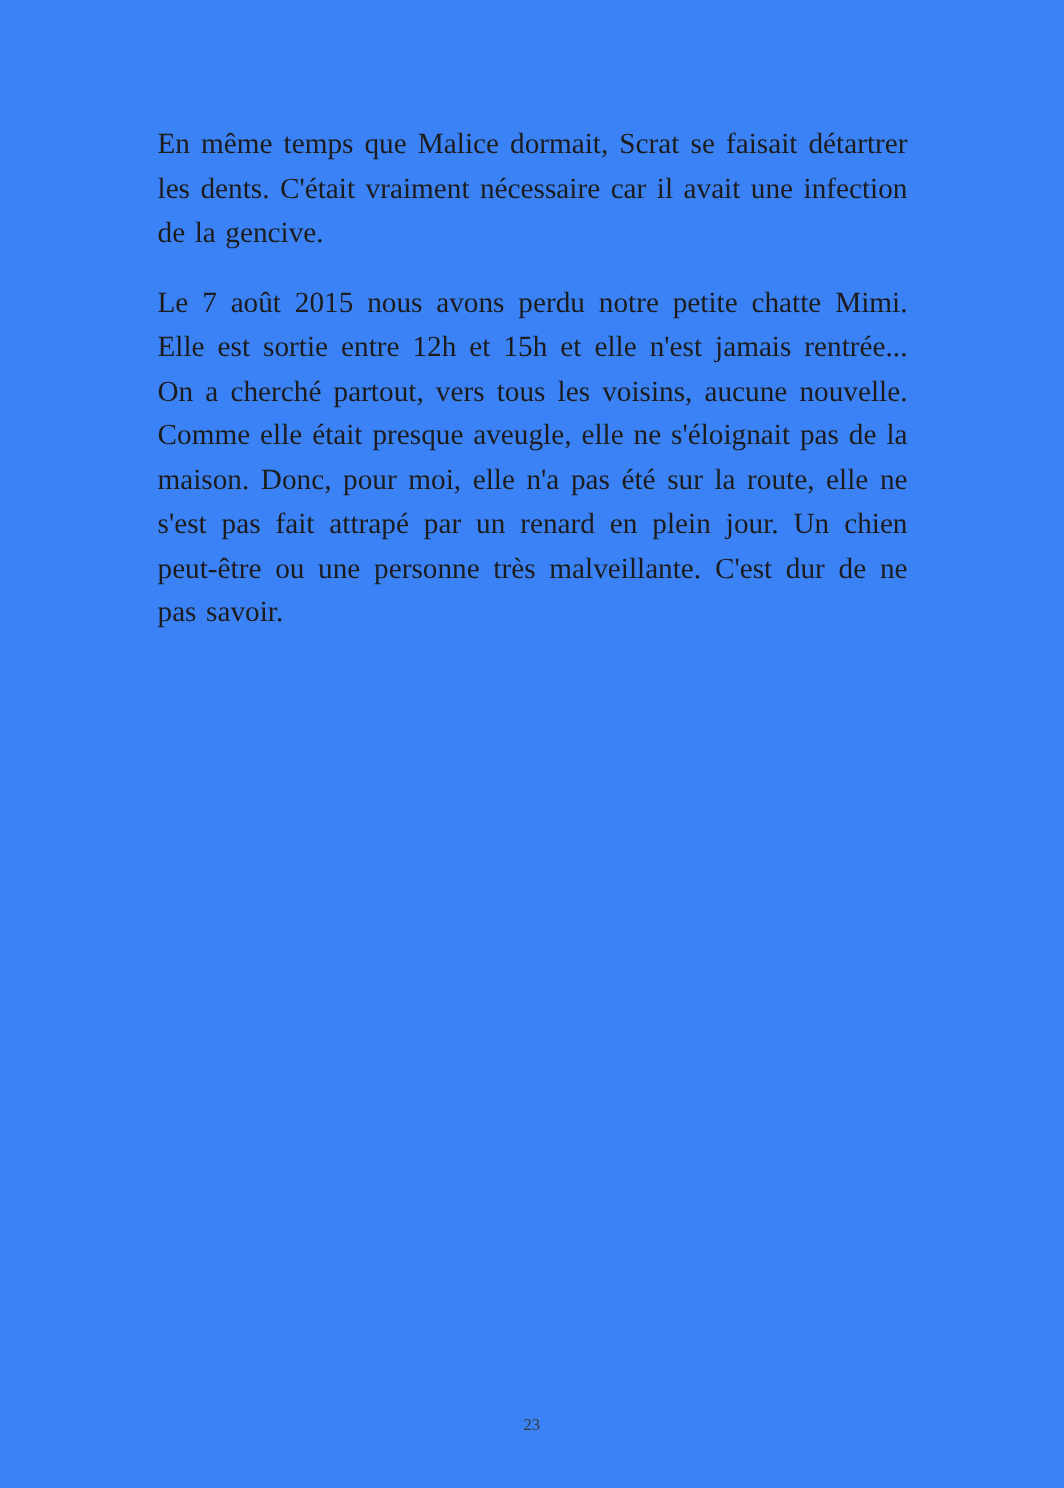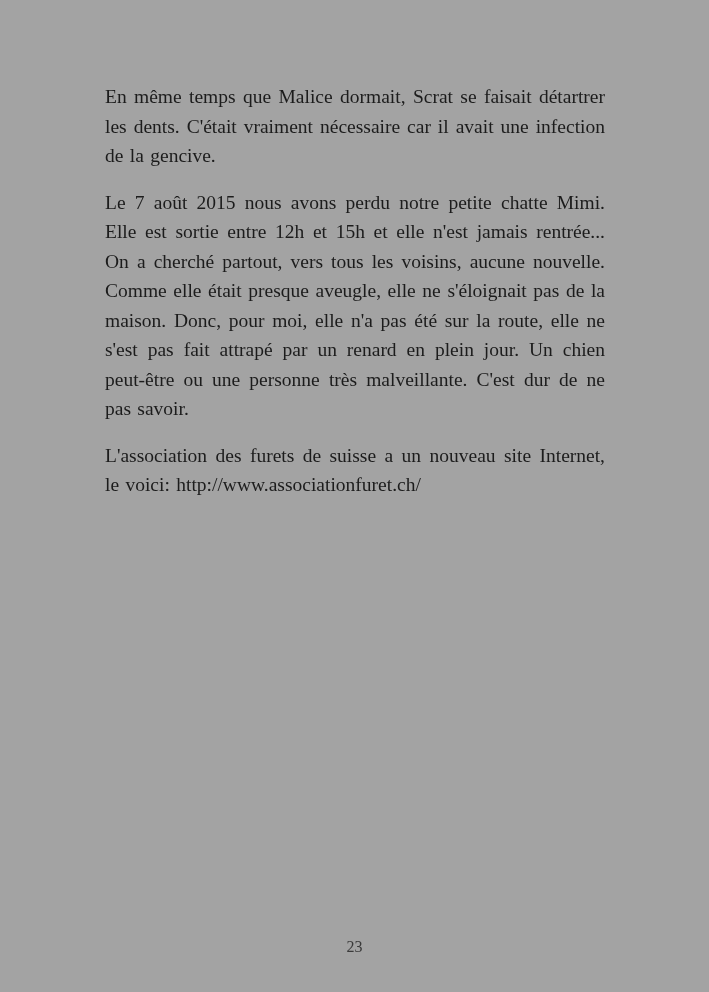--- a/index.html
+++ b/index.html
@@ -12,21 +12,21 @@
     height: 992px;
     font-family: "Liberation Serif", "DejaVu Serif", serif;
     color: #1c1c1c;
     position: relative;
     overflow: hidden;
   }
   .page {
     position: relative;
     width: 709px;
     height: 992px;
-    background: #a3a3a3;
+    background: #3b82f6;
   }
   .text-block {
     position: absolute;
     left: 105px;
     top: 82px;
     width: 500px;
   }
   .text-block p {
     margin: 0 0 17px 0;
     font-size: 19.5px;
@@ -34,27 +34,26 @@
     text-align: justify;
     text-justify: inter-word;
     word-spacing: 1.5px;
   }
   .page-number {
     position: absolute;
     left: 0;
     right: 0;
     bottom: 36px;
     text-align: center;
-    font-size: 16px;
+    font-size: 11px;
     color: #3a3a3a;
   }
 </style>
 </head>
 <body>
 
 <div class="page">
   <div class="text-block">
     <p>En même temps que Malice dormait, Scrat se faisait détartrer les dents. C'était vraiment nécessaire car il avait une infection de la gencive.</p>
     <p>Le 7 août 2015 nous avons perdu notre petite chatte Mimi. Elle est sortie entre 12h et 15h et elle n'est jamais rentrée... On a cherché partout, vers tous les voisins, aucune nouvelle. Comme elle était presque aveugle, elle ne s'éloignait pas de la maison. Donc, pour moi, elle n'a pas été sur la route, elle ne s'est pas fait attrapé par un renard en plein jour. Un chien peut-être ou une personne très malveillante. C'est dur de ne pas savoir.</p>
-    <p>L'association des furets de suisse a un nouveau site Internet, le voici: http://www.associationfuret.ch/</p>
   </div>
   <div class="page-number">23</div>
 </div>
 
 </body></html>

